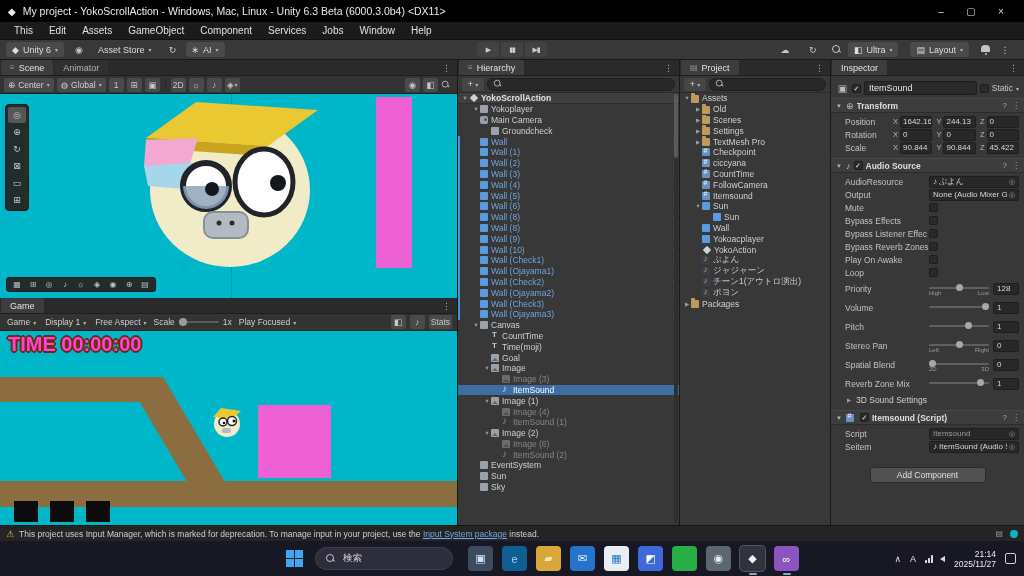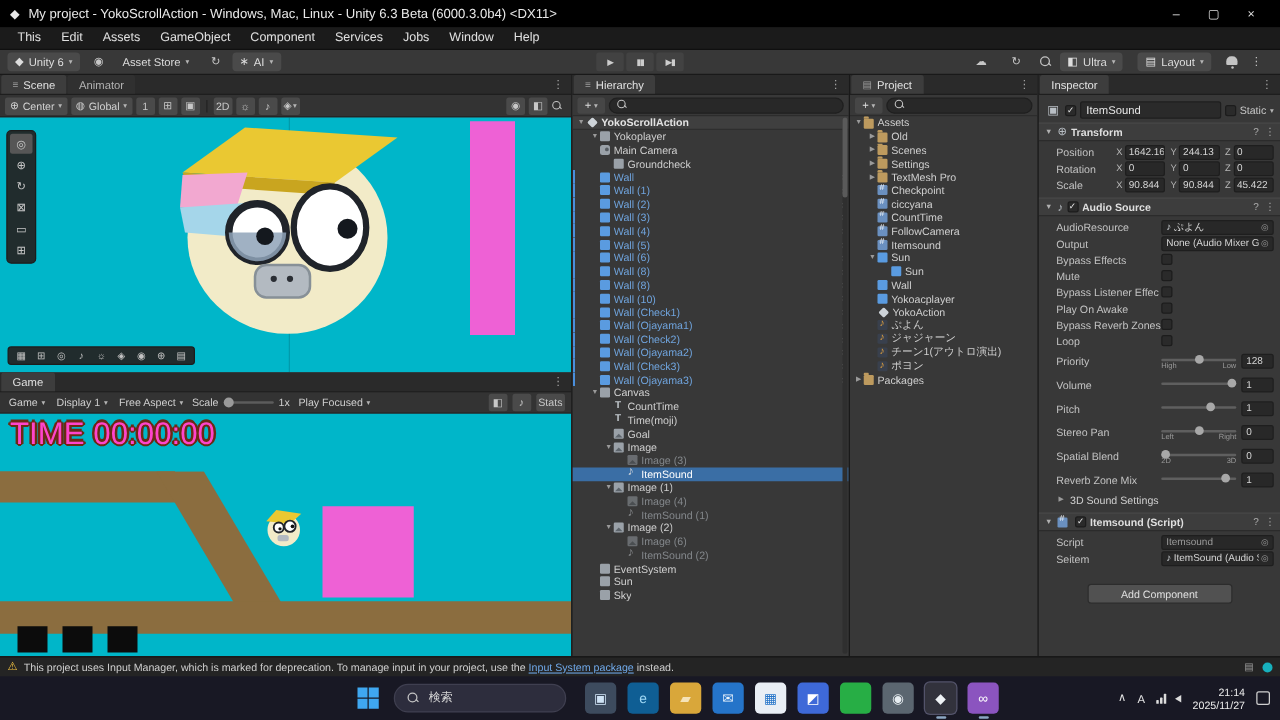--- a/index.html
+++ b/index.html
@@ -55,21 +55,21 @@
 .bb-ic{width:14px;height:12px;display:flex;align-items:center;justify-content:center;font-size:8px;color:#c2c2c2}
 
 #game-panel{position:absolute;left:0;top:298px;width:457px;height:227px;background:#383838}
 .game-toolbar{height:17px;background:#333;border-bottom:1px solid #222;display:flex;align-items:center;gap:5px;padding:0 5px;font-size:8.5px;color:#cfcfcf}
 .gt-drop{display:flex;align-items:center;gap:3px;padding:0 2px;white-space:nowrap}
 .gt-scale{display:flex;align-items:center;gap:4px;white-space:nowrap}
 .gt-track{position:relative;width:40px;height:2px;background:#5c5c5c;border-radius:1px}
 .gt-knob{position:absolute;left:0;top:-3px;width:8px;height:8px;border-radius:50%;background:#9a9a9a}
 .gt-right{margin-left:auto;display:flex;align-items:center;gap:4px}
 .game-viewport{position:relative;width:100%;height:194px;background:#00b6c9;overflow:hidden}
-.time-hud{position:absolute;left:8px;top:2px;font-size:25px;font-weight:normal;color:#ff44cc;white-space:nowrap;
+.time-hud{position:absolute;left:8px;top:2px;font-size:20px;font-weight:bold;color:#ff44cc;white-space:nowrap;
  text-shadow:2px 0 0 #6b2a14,-2px 0 0 #6b2a14,0 2px 0 #6b2a14,0 -2px 0 #6b2a14,1px 1px 0 #6b2a14,-1px -1px 0 #6b2a14,1px -1px 0 #6b2a14,-1px 1px 0 #6b2a14}
 .g-bar{position:absolute;left:0;top:46px;width:140px;height:25px;background:#8b6d3f}
 .g-ramp{position:absolute;left:125px;top:46px;width:100px;height:105px;background:#8b6d3f;clip-path:polygon(0 0,38% 0,100% 100%,62% 100%)}
 .g-floor{position:absolute;left:0;top:150px;width:100%;height:26px;background:#8b6d3f}
 .g-square{position:absolute;left:258px;top:74px;width:73px;height:73px;background:#ee61d5}
 .g-block{position:absolute;top:170px;width:24px;height:21px;background:#0c0c0c}
 .game-char{position:absolute;left:210px;top:74px}
 
 #hierarchy-panel{position:absolute;left:457px;top:60px;width:222px;height:465px;background:#383838;border-left:1px solid #191919}
 #project-panel{position:absolute;left:679px;top:60px;width:151px;height:465px;background:#383838;border-left:1px solid #191919}
@@ -503,20 +503,26 @@
         </div>
         <div class="hrow prefab" style="--d: 1;">
           <span class="arrow"></span>
           <span class="ic ic-prefab-cube-icon"></span>
           <span class="lbl">Wall (8)</span>
           <span class="chev">›</span>
         </div>
         <div class="hrow prefab" style="--d: 1;">
           <span class="arrow"></span>
           <span class="ic ic-prefab-cube-icon"></span>
+          <span class="lbl">Wall (9)</span>
+          <span class="chev">›</span>
+        </div>
+        <div class="hrow prefab" style="--d: 1;">
+          <span class="arrow"></span>
+          <span class="ic ic-prefab-cube-icon"></span>
           <span class="lbl">Wall (10)</span>
           <span class="chev">›</span>
         </div>
         <div class="hrow prefab" style="--d: 1;">
           <span class="arrow"></span>
           <span class="ic ic-prefab-cube-icon"></span>
           <span class="lbl">Wall (Check1)</span>
           <span class="chev">›</span>
         </div>
         <div class="hrow prefab" style="--d: 1;">
@@ -852,37 +858,37 @@
         <div class="prow">
           <span class="plabel">Output</span>
           <span class="pvalue-field">
             <span class="fld-txt">None (Audio Mixer G</span>
             <span class="pick">◎</span>
           </span>
         </div>
         <div>
 
         <div class="prow">
+              <span class="plabel">Mute</span>
+              <span class="checkbox"></span>
+            </div>
+            <div class="prow">
               <span class="plabel">Bypass Effects</span>
-              <span class="checkbox"></span>
-            </div>
-            <div class="prow">
-              <span class="plabel">Mute</span>
               <span class="checkbox"></span>
             </div>
             <div class="prow">
               <span class="plabel">Bypass Listener Effec</span>
               <span class="checkbox"></span>
             </div>
             <div class="prow">
+              <span class="plabel">Bypass Reverb Zones</span>
+              <span class="checkbox"></span>
+            </div>
+            <div class="prow">
               <span class="plabel">Play On Awake</span>
-              <span class="checkbox"></span>
-            </div>
-            <div class="prow">
-              <span class="plabel">Bypass Reverb Zones</span>
               <span class="checkbox"></span>
             </div>
             <div class="prow">
               <span class="plabel">Loop</span>
               <span class="checkbox"></span>
             </div>
           </div>
         <div>
 
         <div class="prow srow" style="--pos: 0.5;">

